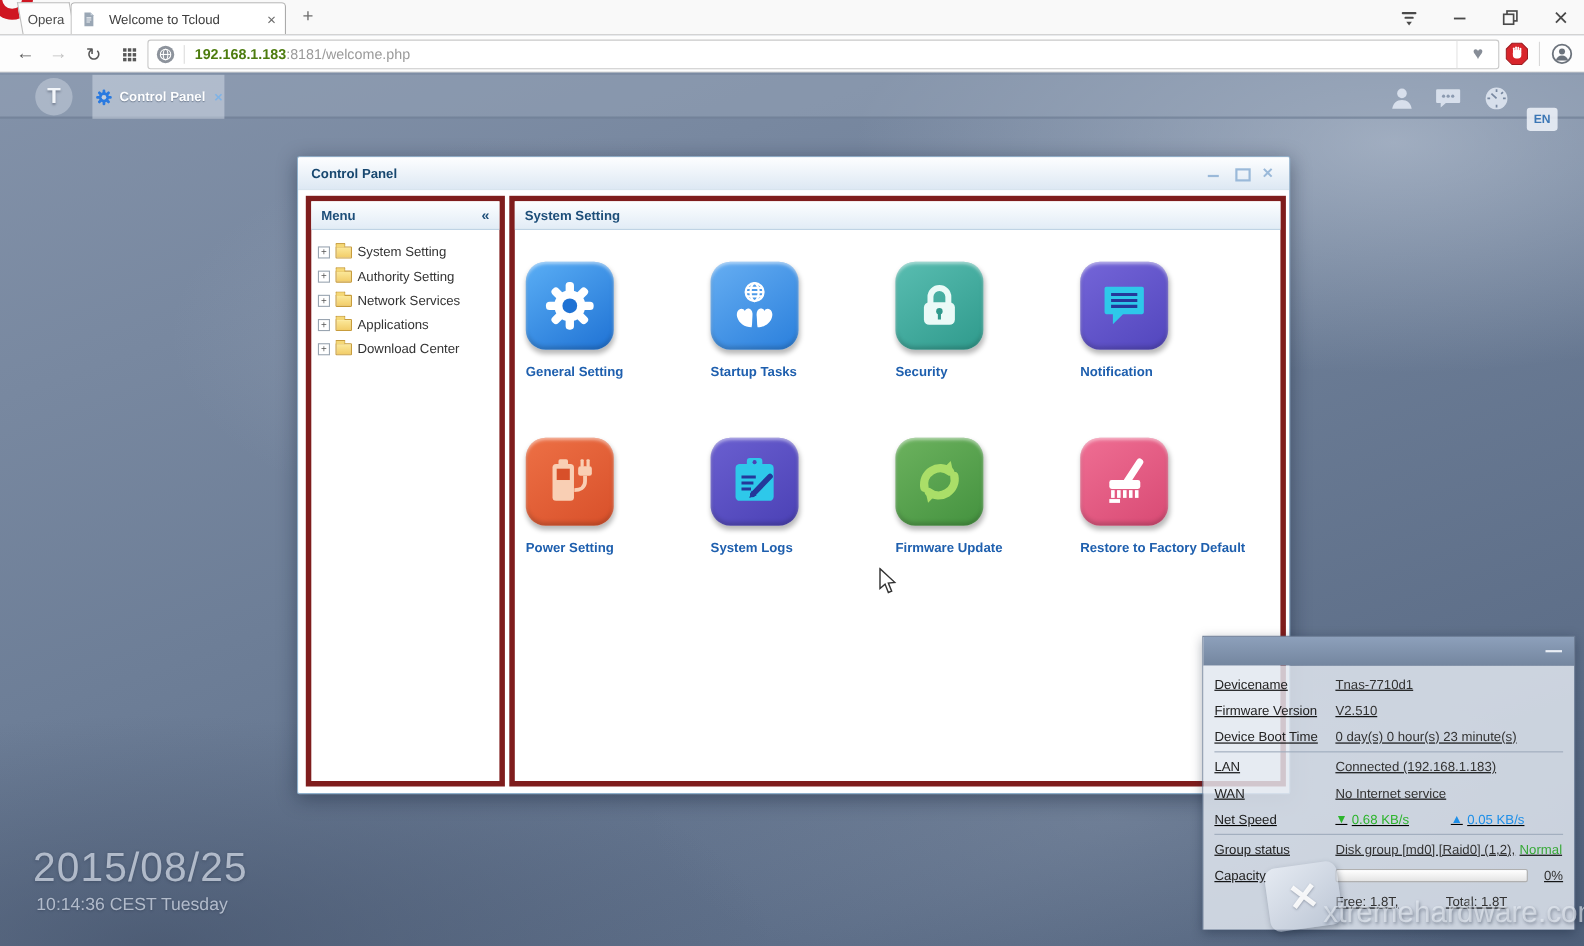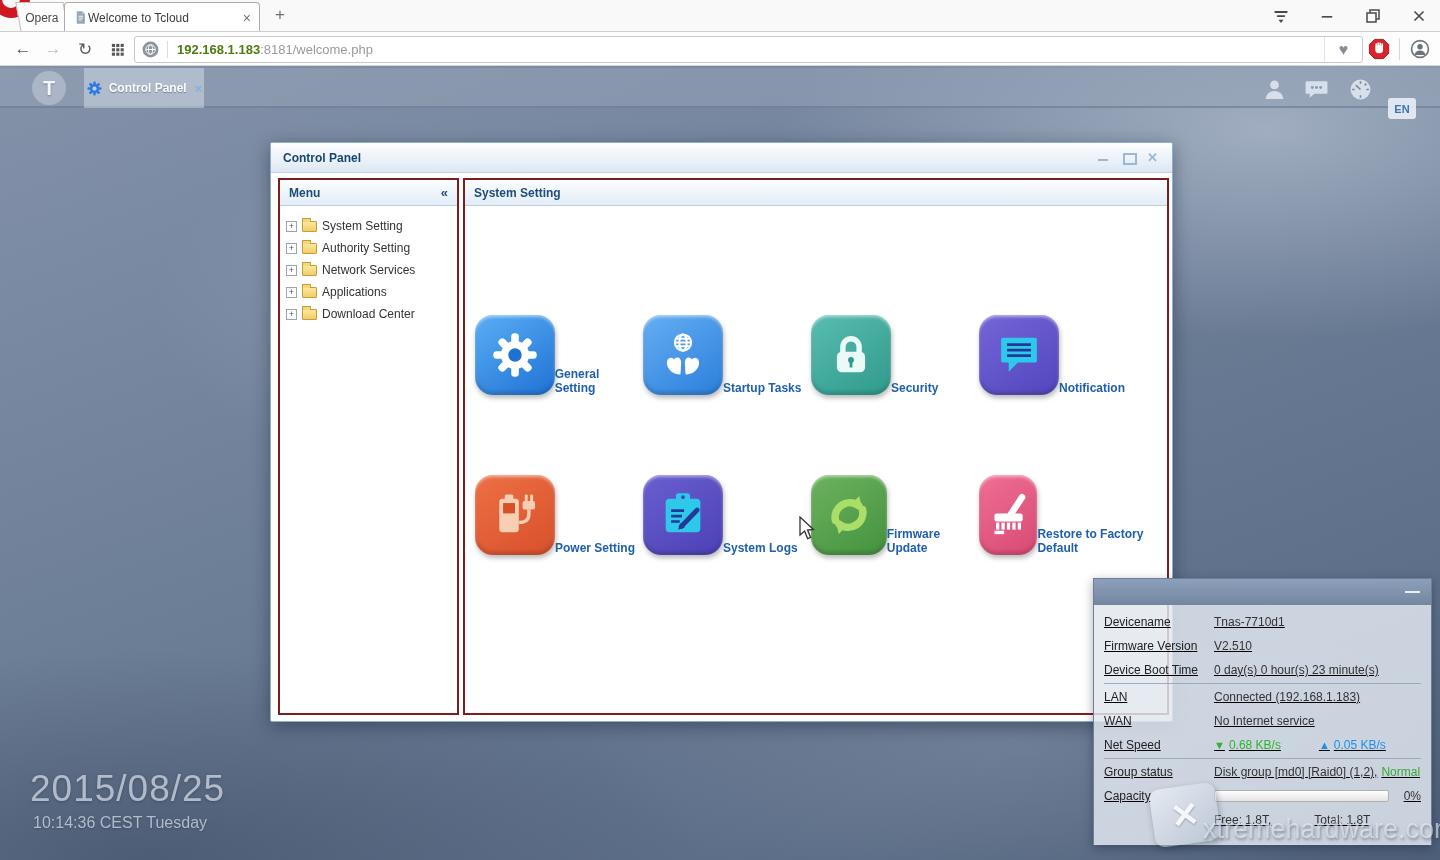--- a/index.html
+++ b/index.html
@@ -10,21 +10,21 @@
   .titlebar { position:absolute; left:0; top:0; width:1440px; height:32px;
     background:#f9f9f9; border-bottom:1px solid #cfcfcf; overflow:hidden; }
   .opera-o { position:absolute; left:-8px; top:-20px; width:38px; height:38px;
     border:10px solid #cf1722; border-radius:50%; }
   .opera-brand { position:absolute; left:18px; top:2px; width:48px; height:30px;
     background:#fdfdfd; border:1px solid #bdbdbd; border-bottom:none;
     transform:skewX(10deg); display:flex; align-items:center; justify-content:center; }
   .opera-brand span { transform:skewX(-10deg); font-size:12px; color:#4a4a4a; }
   .tab { position:absolute; left:64px; top:2px; width:196px; height:30px;
     background:#ffffff; border:1px solid #ababab; border-bottom:none;
-    border-radius:4px 4px 0 0; display:flex; align-items:center; padding:0 8px; gap:0; }
+    border-radius:4px 4px 0 0; display:flex; align-items:center; padding:0 8px; gap:11px; }
   .tab-title { flex:1; font-size:12px; color:#3c3c3c; white-space:nowrap; overflow:hidden; }
   .tab-close { color:#6f6f6f; font-size:14px; line-height:14px; cursor:default; }
   .newtab { position:absolute; left:270px; top:5px; font-size:17px; color:#6f6f6f; width:20px; text-align:center; }
   .win-controls { position:absolute; right:6px; top:0; height:32px; display:flex; align-items:center; gap:16px; color:#4a4a4a; }
   .win-controls .wbtn { width:30px; height:26px; display:flex; align-items:center; justify-content:center; }
 
   .toolbar { position:absolute; left:0; top:32px; width:1440px; height:34px;
     background:#fdfdfd; border-bottom:1px solid #d5d5d5; }
   .nav-ic { position:absolute; top:0; height:34px; width:26px; display:flex; align-items:center; justify-content:center;
     font-size:17px; color:#585858; }
@@ -71,39 +71,39 @@
   .wtitle { height:30px; background:linear-gradient(#fdfeff,#dde8f3);
     border-bottom:1px solid #c2d4e4; border-radius:2px 2px 0 0;
     display:flex; align-items:center; padding:0 12px; }
   .wtitle-text { font-size:12px; font-weight:bold; color:#17476f; }
   .wctrls { margin-left:auto; display:flex; gap:12px; align-items:center; }
   .wc { width:13px; height:11px; position:relative; }
   .wc-min::after { content:""; position:absolute; left:1px; bottom:2px; width:10px; height:2px; background:#9ab9d9; }
   .wc-max::after { content:""; position:absolute; left:1px; top:1px; width:10px; height:8px; border:2px solid #9ab9d9; }
   .wc-close { color:#9ab9d9; font-size:13px; font-weight:bold; line-height:11px; }
 
-  .panel { position:absolute; border:2px solid #7f1d1d; background:#fff; }
+  .panel { position:absolute; border:5px solid #7f1d1d; background:#fff; }
   .panel-hdr { height:26px; background:linear-gradient(#fcfeff,#e2ecf6);
     border-bottom:1px solid #b9cfe2; display:flex; align-items:center; padding:0 9px;
     font-size:12px; font-weight:bold; color:#1d4e79; }
   .menu-panel { left:7px; top:35px; width:181px; bottom:6px; }
   .main-panel { left:192px; top:35px; width:706px; bottom:6px; }
   .collapse { margin-left:auto; font-size:13px; color:#1d4e79; }
 
   .tree { padding:9px 4px 0 6px; position:relative; }
   .tree-item { display:flex; align-items:center; gap:5px; height:22px; font-size:12px; color:#333; }
   .expander { width:11px; height:11px; border:1px solid #9aa5b1; background:#fff; color:#555;
     font-size:9px; line-height:9px; text-align:center; flex:0 0 11px; }
   .folder { width:15px; height:11px; background:linear-gradient(#fbe89a,#f2cd69);
     border:1px solid #c79c3c; border-radius:1px; position:relative; flex:0 0 15px; }
   .folder::before { content:""; position:absolute; left:-1px; top:-4px; width:7px; height:3px;
     background:#f5d877; border:1px solid #c79c3c; border-bottom:none; border-radius:1px 1px 0 0; }
 
   .apps-grid { display:flex; flex-wrap:wrap; width:672px; margin:29px 0 0 10px; }
-  .app { width:168px; height:160px; display:flex; flex-direction:row; align-items:flex-end; cursor:pointer; }
+  .app { width:168px; height:160px; display:flex; flex-direction:column; align-items:flex-start; cursor:pointer; }
   .tile { width:80px; height:80px; border-radius:18px; display:flex; align-items:center; justify-content:center;
     box-shadow:inset 0 2px 3px rgba(255,255,255,.5), inset 0 -3px 4px rgba(0,0,0,.18), 1px 3px 5px rgba(0,0,0,.28); }
   .tile svg { width:52px; height:52px; }
   .app-label { margin-top:13px; font-size:12px; font-weight:600; color:#1e5fae; }
 
   
   .widget { position:absolute; left:1093px; top:512px; width:339px; height:267px;
     border:1px solid #6e7e96; box-shadow:0 3px 10px rgba(10,20,40,.35);text-decoration:underline; }
   .w-hdr { height:26px; background:linear-gradient(#8da0bb,#74869f); position:relative; }
   .w-min { position:absolute; right:11px; top:12px; width:15px; height:2px; background:#e9eef5; }

